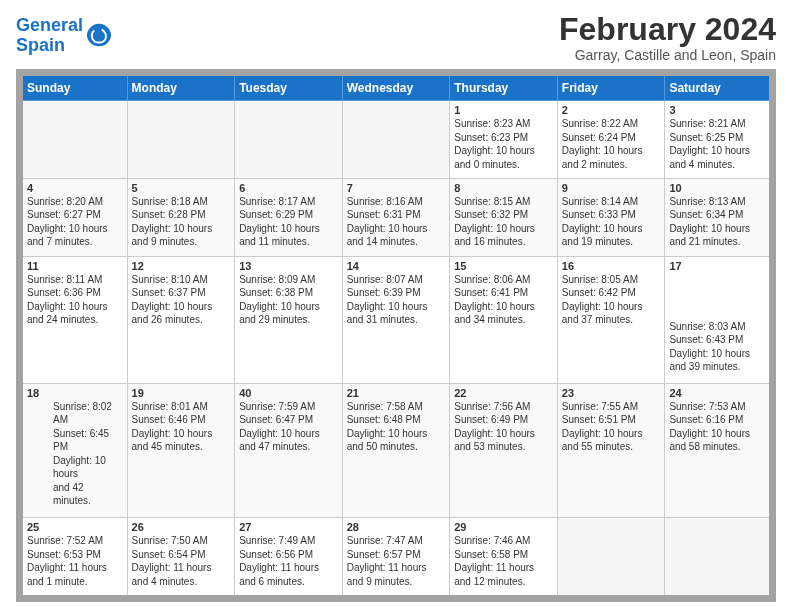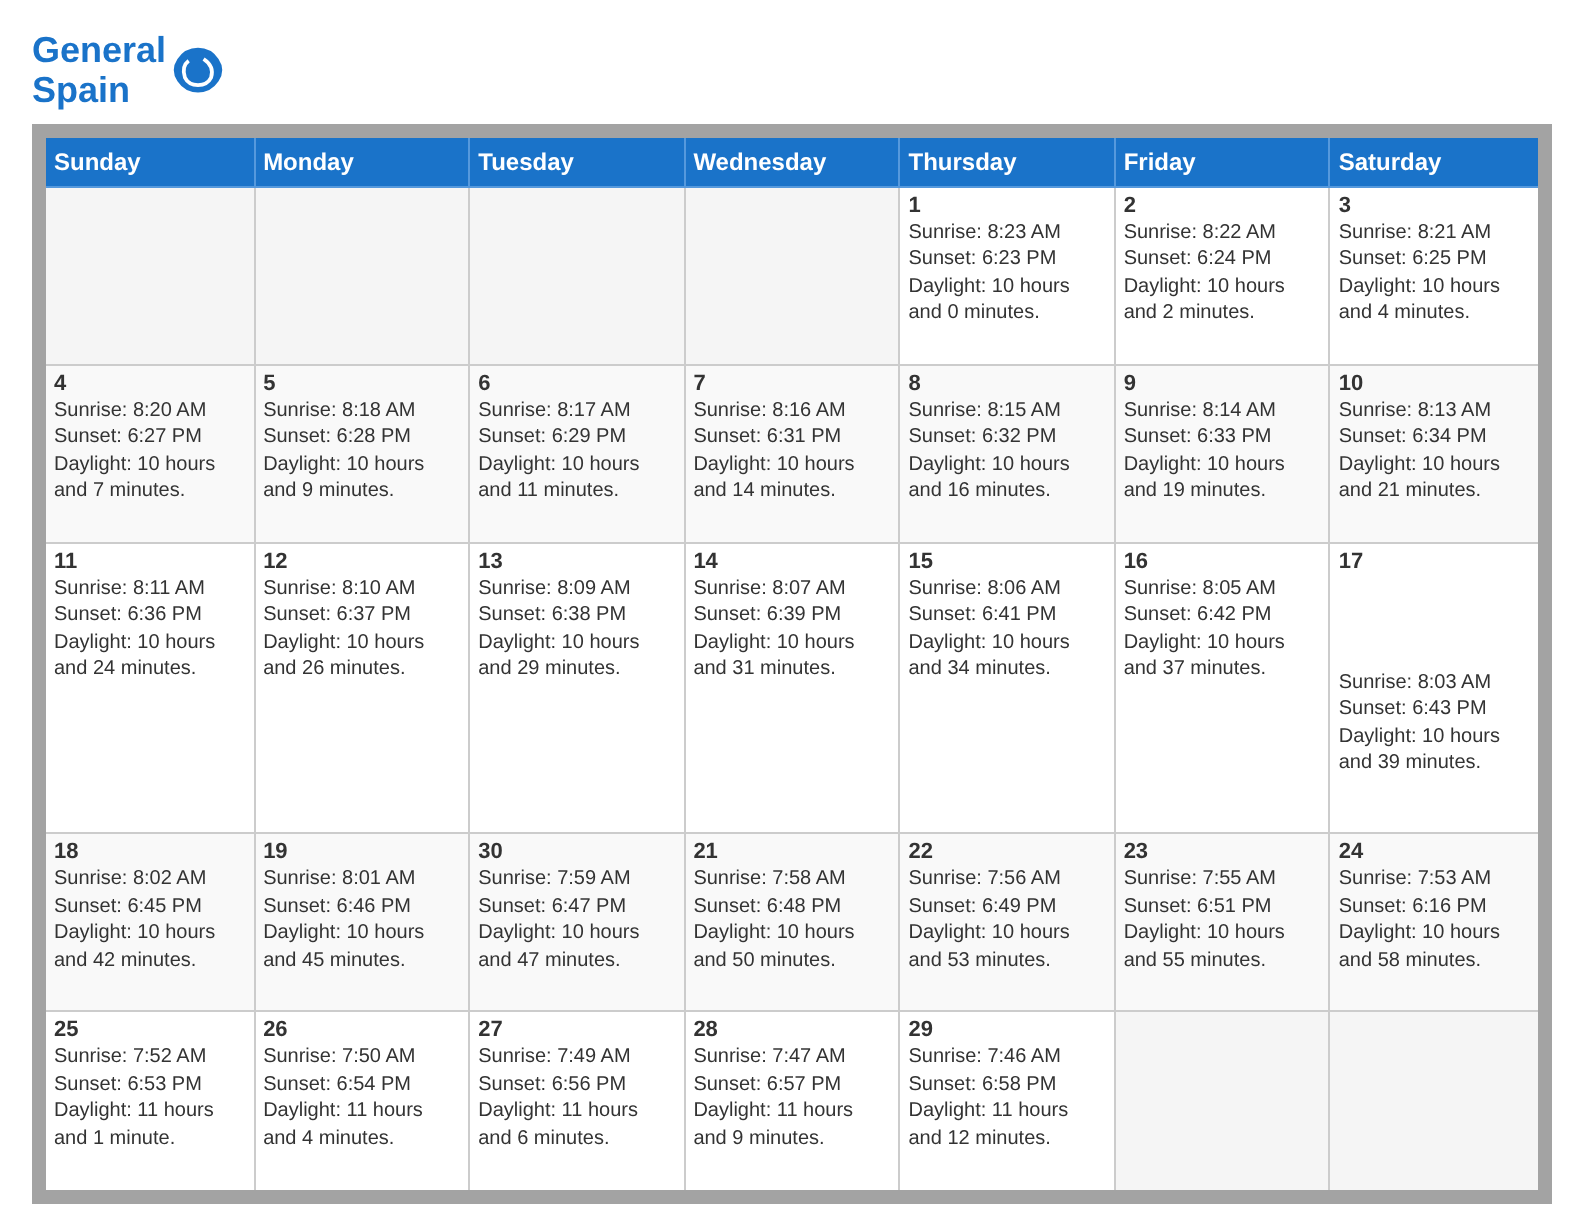--- a/index.html
+++ b/index.html
@@ -113,20 +113,24 @@
             <span>General</span><br><span>Spain</span>
           </span>
           <svg class="logo-icon" viewBox="0 0 30 30" xmlns="http://www.w3.org/2000/svg">
             <path d="M15 2 Q22 2 26 8 Q30 14 26 20 Q22 26 15 26 Q8 26 4 20 Q0 14 4 8 Q8 2 15 2Z" fill="#1a73c9"></path>
             <path d="M18 8 Q24 12 22 18 Q20 22 15 22" fill="none" stroke="#fff" stroke-width="2"></path>
             <path d="M15 22 Q10 22 8 18 Q6 12 10 9" fill="none" stroke="#fff" stroke-width="2"></path>
           </svg>
         </div>
       </div>
     </div>
+    <div class="title-block">
+      <div class="main-title">February 2024</div>
+      <div class="subtitle">Garray, Castille and Leon, Spain</div>
+    </div>
   </div>
 
   <table class="calendar">
     <thead>
       <tr>
         <th>Sunday</th>
         <th>Monday</th>
         <th>Tuesday</th>
         <th>Wednesday</th>
         <th>Thursday</th>
@@ -260,34 +264,34 @@
             <span class="day-num">17</span>
             <div class="day-info" style="white-space: pre-line; margin-top: 48px;">Sunrise: 8:03 AM
 Sunset: 6:43 PM
 Daylight: 10 hours
 and 39 minutes.</div>
           </td>
         </tr>
         <tr>
           <td>
             <span class="day-num">18</span>
-            <div class="day-info" style="white-space: pre-line;">Sunrise: 8:02 AM
+            <div class="day-info" style="white-space: pre-line; margin-left: 26px;">Sunrise: 8:02 AM
 Sunset: 6:45 PM
 Daylight: 10 hours
 and 42 minutes.</div>
           </td>
           <td>
             <span class="day-num">19</span>
             <div class="day-info" style="white-space: pre-line;">Sunrise: 8:01 AM
 Sunset: 6:46 PM
 Daylight: 10 hours
 and 45 minutes.</div>
           </td>
           <td>
-            <span class="day-num">30</span>
+            <span class="day-num">40</span>
             <div class="day-info" style="white-space: pre-line;">Sunrise: 7:59 AM
 Sunset: 6:47 PM
 Daylight: 10 hours
 and 47 minutes.</div>
           </td>
           <td>
             <span class="day-num">21</span>
             <div class="day-info" style="white-space: pre-line;">Sunrise: 7:58 AM
 Sunset: 6:48 PM
 Daylight: 10 hours

